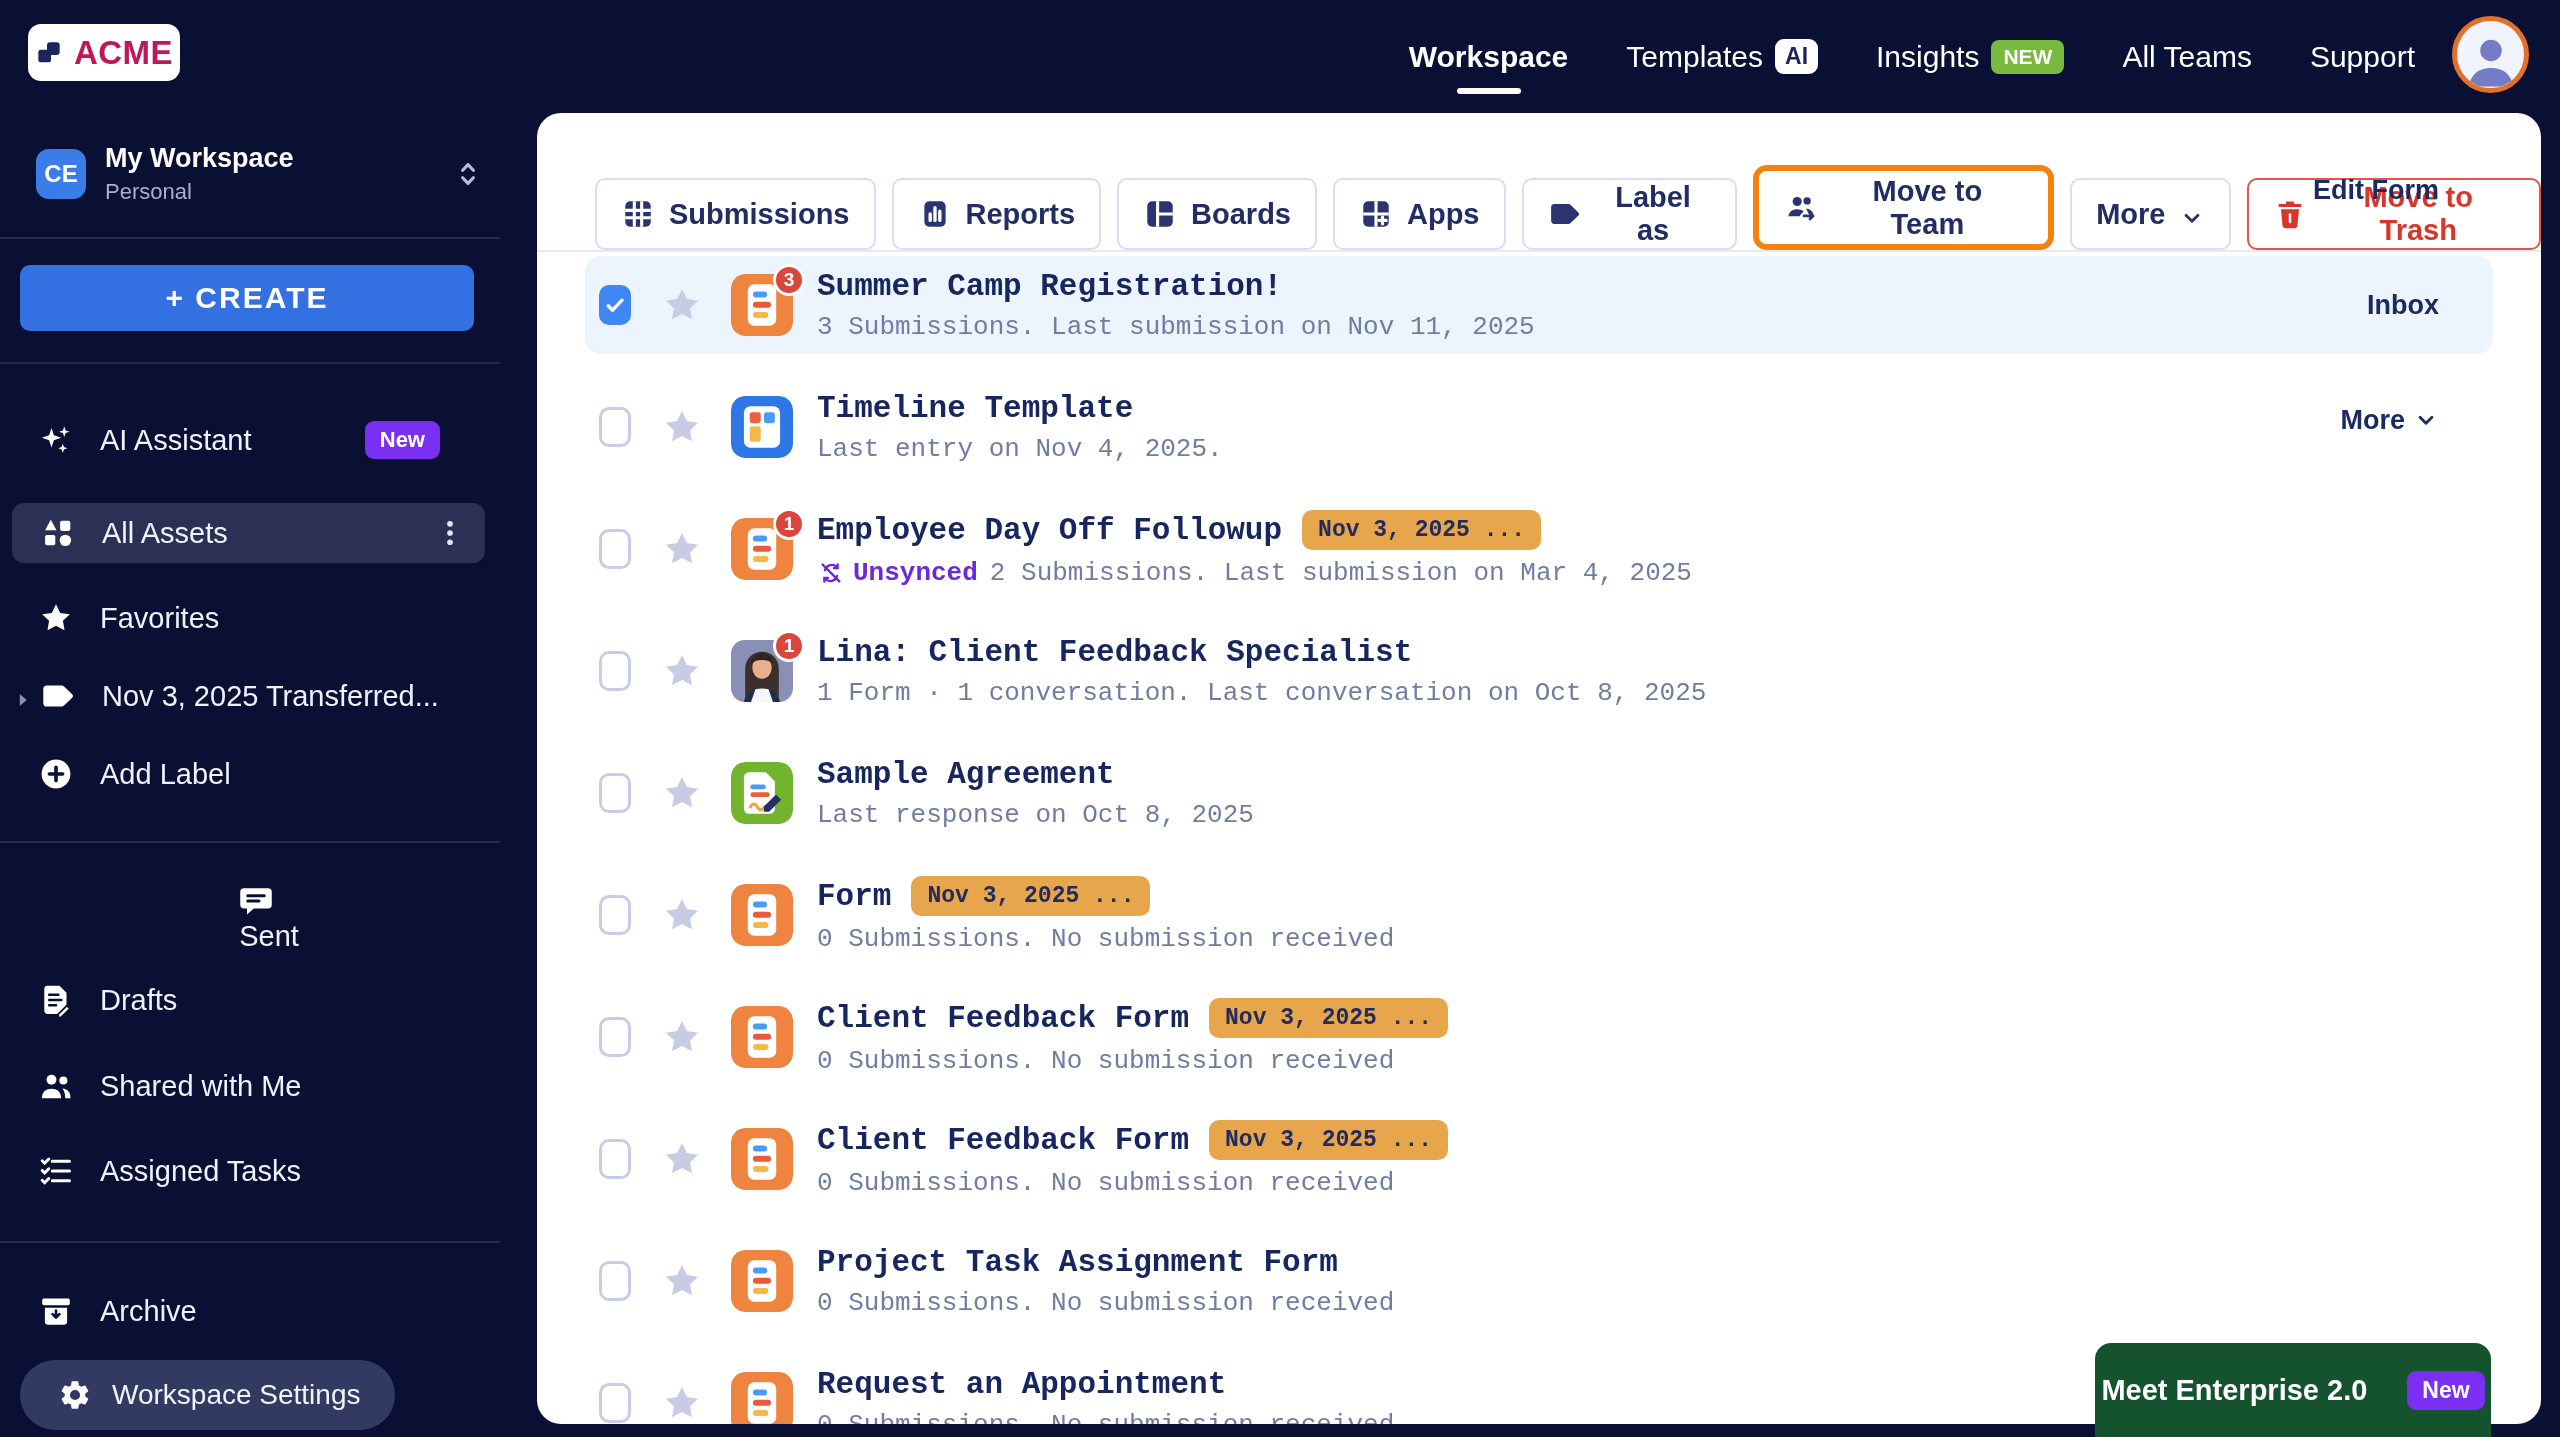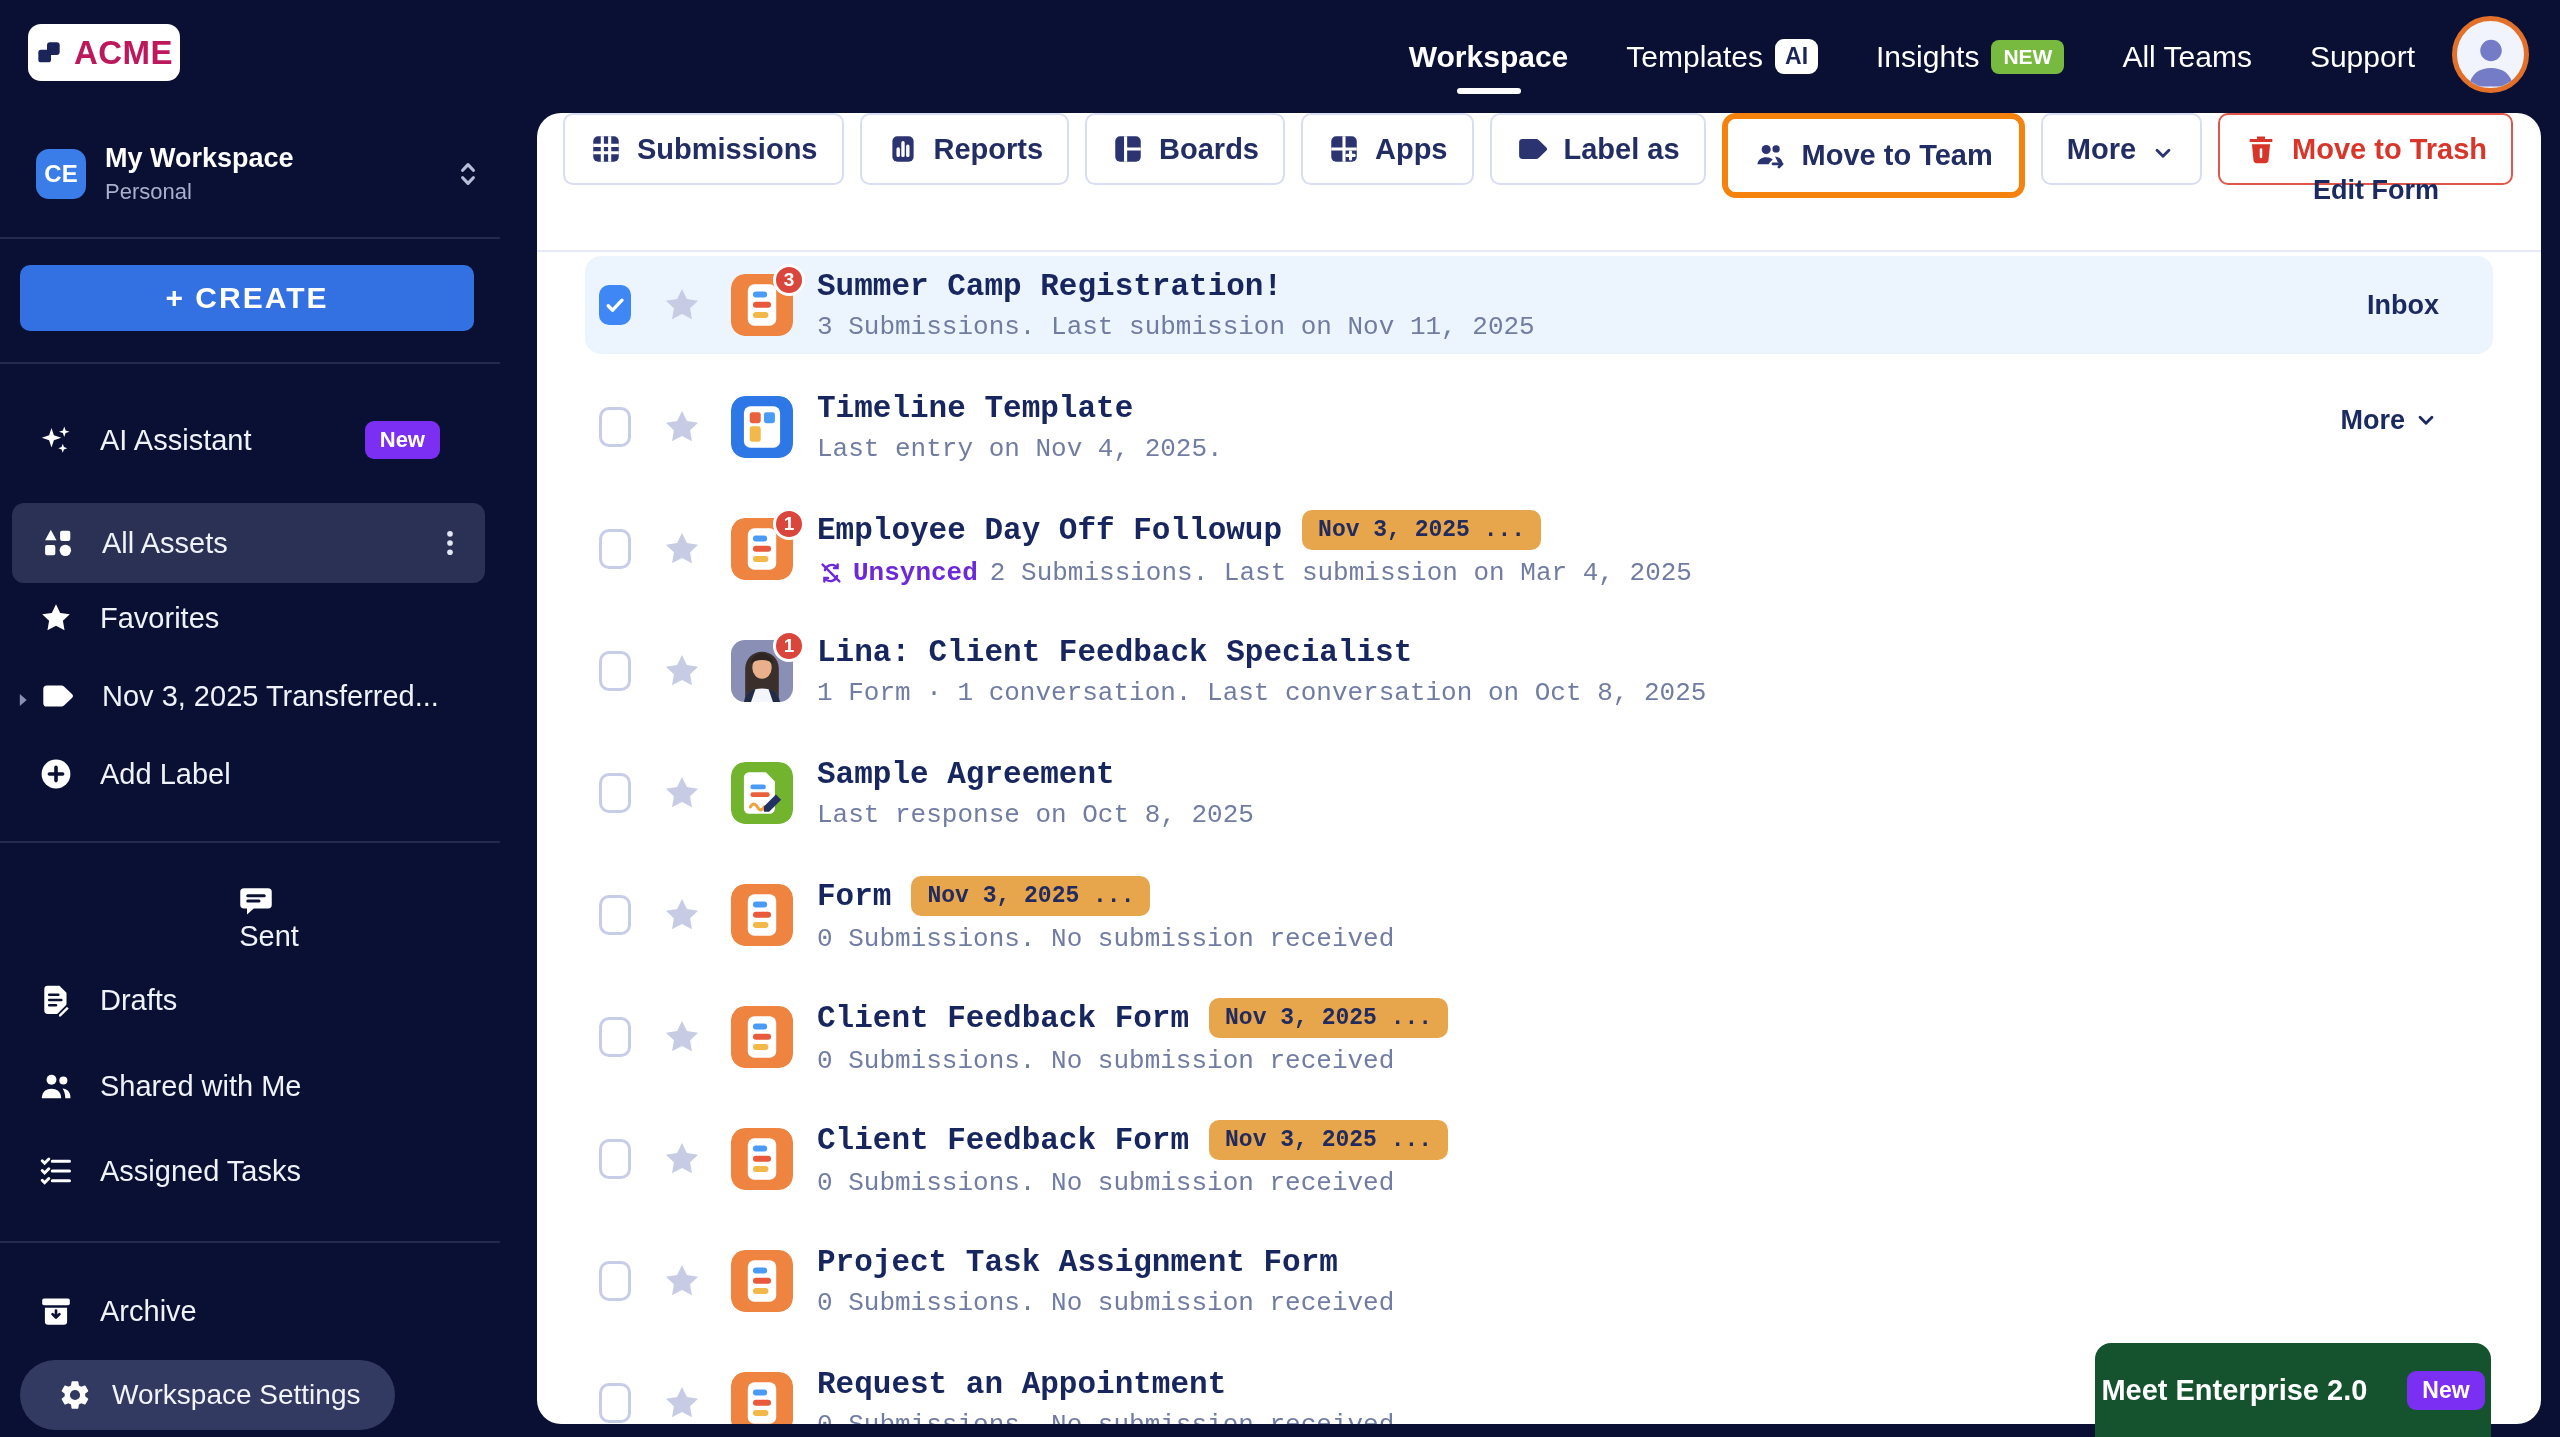--- a/index.html
+++ b/index.html
@@ -33,42 +33,42 @@
   .ws-unfold{margin-left:auto;margin-right:12px;width:32px;height:32px;color:#b7bdd8;}
   .sdivider{position:absolute;left:0;width:500px;height:2px;background:#232a4e;}
   .create-btn{position:absolute;top:265px;left:20px;width:454px;height:66px;border-radius:10px;background:#3371e3;
               color:#fff;font-size:30px;font-weight:700;letter-spacing:2px;display:flex;align-items:center;
               justify-content:center;cursor:pointer;font-family:inherit;border:none;}
   .side-item{position:absolute;left:0;width:500px;height:66px;display:flex;align-items:center;
              padding-left:38px;box-sizing:border-box;color:#f0f2fa;font-size:29px;font-weight:500;cursor:pointer;}
   .side-item .sicon{width:38px;height:38px;margin-right:24px;flex:0 0 auto;color:#fff;display:flex;align-items:center;}
   .side-item .sicon svg{width:36px;height:36px;}
   .si-ai{top:407px;}
-  .si-allassets{top:503px;left:12px;width:473px;height:80px;background:#2b3154;border-radius:12px;padding-left:28px;}
+  .si-allassets{top:503px;left:12px;width:473px;height:60px;background:#2b3154;border-radius:12px;padding-left:28px;}
   .si-fav{top:585px;}
   .si-label{top:663px;padding-left:12px;}
   .si-addlabel{top:741px;}
   .si-sent{top:882px;flex-direction:column;}
   .si-drafts{top:967px;}
   .si-shared{top:1053px;}
   .si-tasks{top:1138px;}
   .si-archive{top:1278px;}
   .badge-new-purple{background:#7b2ff2;color:#fff;font-size:22px;font-weight:700;padding:6px 15px;border-radius:9px;
                     margin-left:auto;margin-right:60px;}
   .kebab{margin-left:auto;margin-right:18px;width:34px;height:34px;color:#e3e6f3;cursor:pointer;}
   .caret{width:22px;height:22px;color:#8a90b4;margin-right:6px;}
   .tag-ic{color:#e5a44d;}
   .settings-pill{position:absolute;top:1360px;left:20px;width:375px;height:70px;border-radius:35px;background:#333a61;
                  display:flex;align-items:center;padding-left:38px;box-sizing:border-box;gap:20px;cursor:pointer;}
   .settings-pill svg{width:34px;height:34px;color:#fff;}
   .settings-pill span{color:#f2f4fa;font-size:28px;font-weight:500;}
 
   
   .card{position:absolute;left:537px;top:113px;width:2004px;height:1311px;background:#fff;border-radius:24px;overflow:hidden;}
-  .toolbar{height:137px;border-bottom:2px solid #e6e9f7;display:flex;align-items:flex-start;padding-left:26px;gap:16px;}
+  .toolbar{height:137px;border-bottom:2px solid #e6e9f7;display:flex;align-items:flex-end;padding-left:58px;gap:16px;}
   .tbtn{height:72px;border:2px solid #d8ddf3;border-radius:10px;background:#fff;display:inline-flex;align-items:center;
         gap:14px;padding:0 24px;font-size:29px;font-weight:700;color:#222d63;cursor:pointer;font-family:inherit;}
   .tbtn svg{width:34px;height:34px;color:#2b3470;}
   .hl-wrap{border:6px solid #f5820d;border-radius:14px;display:inline-flex;}
   .hl-wrap .tbtn{border:none;height:73px;padding:0 26px;border-radius:8px;}
   .tbtn .chev{width:26px;height:26px;color:#222d63;}
   .tbtn.trash{border-color:#e0564a;color:#d8352b;}
   .tbtn.trash svg{color:#d8352b;}
 
   

